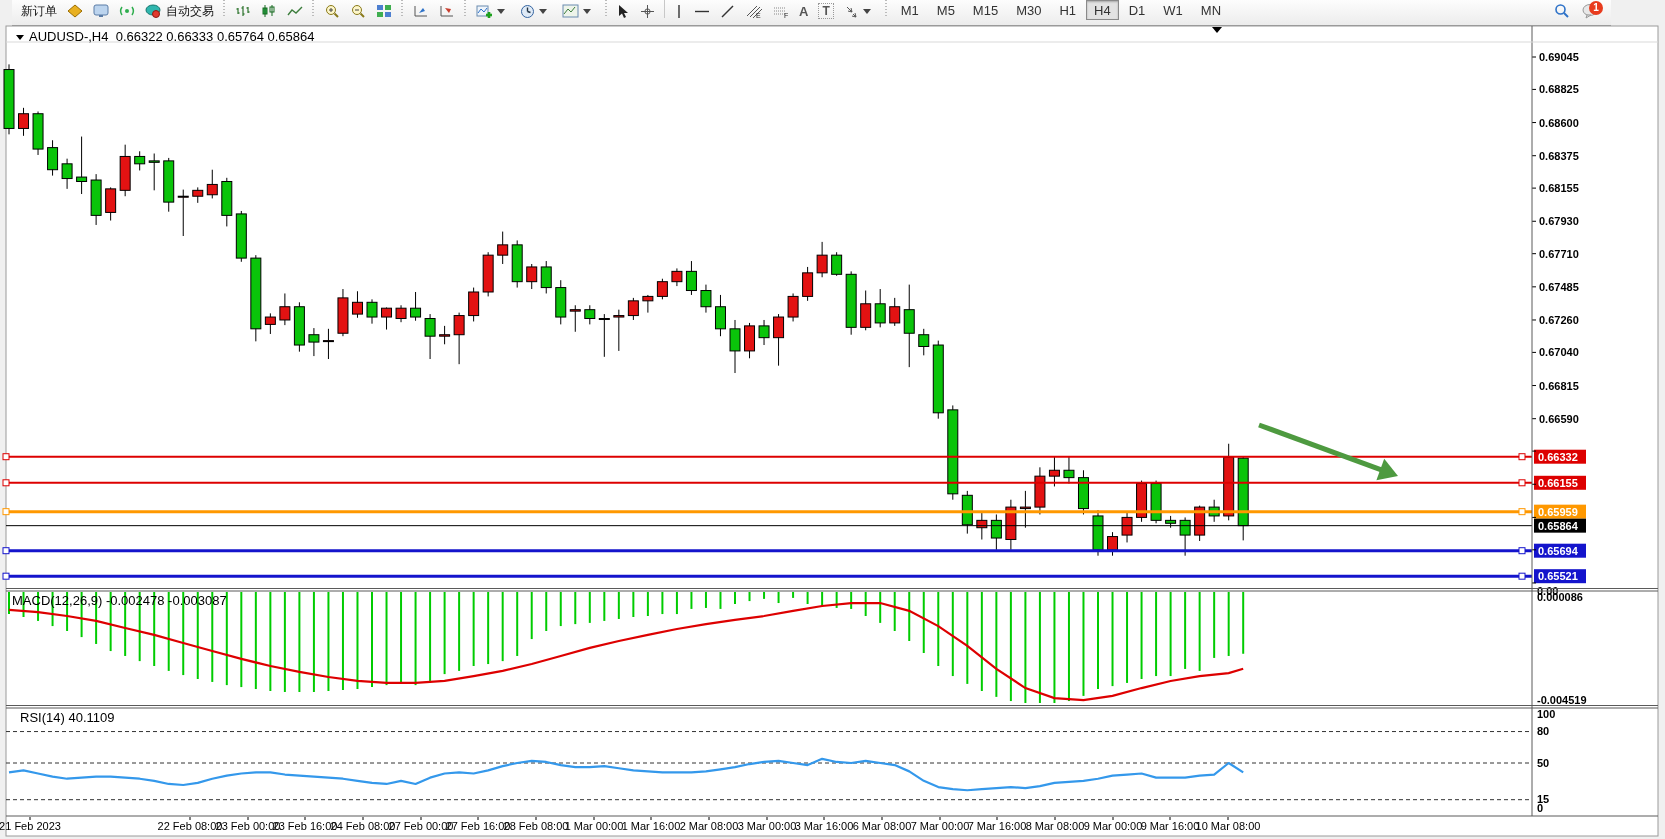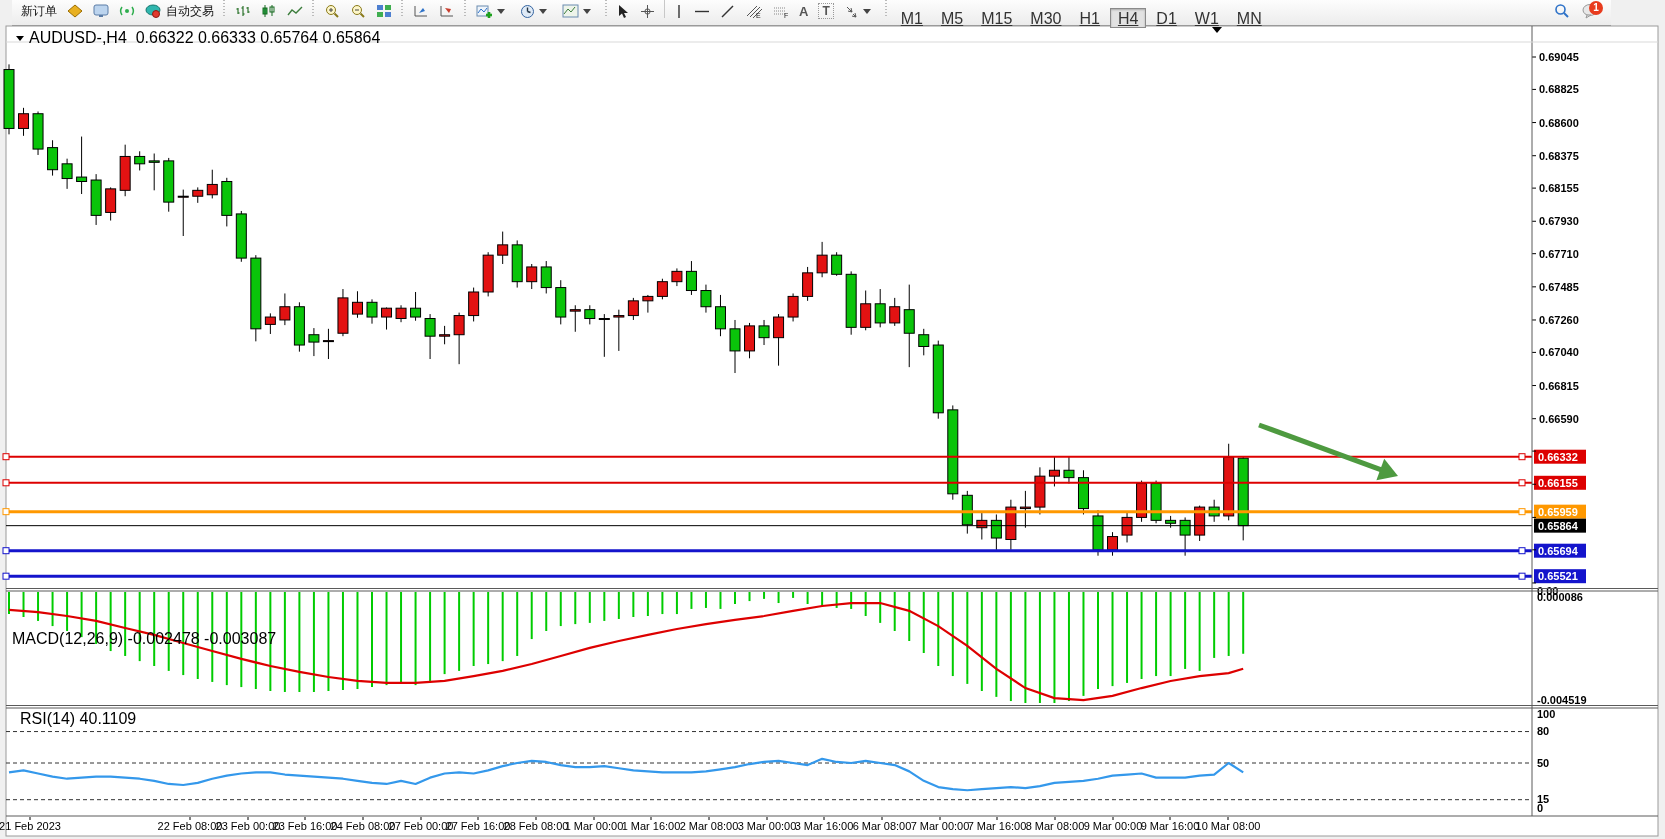--- a/index.html
+++ b/index.html
@@ -8,30 +8,30 @@
   #toolbar { position:absolute; left:12px; top:0; width:1599px; height:26px;
     background:linear-gradient(#fdfdfd,#ececec); border-bottom:1px solid #9a9a9a;
     display:flex; align-items:flex-start; font-size:12px; color:#222; }
   .grip { width:5px; height:18px; margin:0 3px;
     background-image:repeating-linear-gradient(#bbb 0 1px, transparent 1px 3px);
     background-size:2px 100%; background-repeat:repeat-y; background-position:1px 0; }
   .tbtn { display:flex; align-items:center; gap:4px; padding:2px 5px; border-radius:2px;
     cursor:default; height:22px; }
   .tbtn svg { display:block; }
   .tflabel { font-size:12px; color:#111; }
-  .tf { padding:2px 7px; height:20px; line-height:16px; font-size:16px; color:#333;
-    border:1px solid transparent; margin:8px 1px;text-decoration:underline; }
+  .tf { padding:2px 7px; height:20px; line-height:16px; font-size:13px; color:#333;
+    border:1px solid transparent; margin:0 1px; }
   .tf.active { border:1px solid #8a8a8a; background:#e2e2e2; box-shadow:inset 0 1px 2px rgba(0,0,0,.25); }
   .sep { width:1px; height:18px; background:#c8c8c8; margin:0 4px; }
   #badge { position:absolute; top:1px; left:12px; min-width:14px; height:14px; border-radius:8px;
     background:#e83c1e; color:#fff; font-size:10px; font-weight:bold; text-align:center; line-height:14px;
     padding:0 2px; }
-  #chartlabels div { position:absolute; font-size:16px; color:#000; white-space:nowrap; }
+  #chartlabels div { position:absolute; font-size:13px; color:#000; white-space:nowrap; }
   #main-title { left:16px; top:29px; }
-  #macd-label { left:12px; top:593px;margin-top:37px; }
+  #macd-label { left:12px; top:593px; }
   #rsi-label  { left:20px; top:710px; }
   .tri { display:inline-block; width:0; height:0; border-left:4px solid transparent;
     border-right:4px solid transparent; border-top:5px solid #000; margin-right:5px; vertical-align:middle; }
   svg text { user-select:none; }
 </style>
 </head>
 <body>
 
 <svg id="chart-svg" width="1665" height="839" style="position:absolute;left:0;top:0;">
     <rect x="0" y="0" width="1665" height="839" fill="#f0f0f0"></rect>

